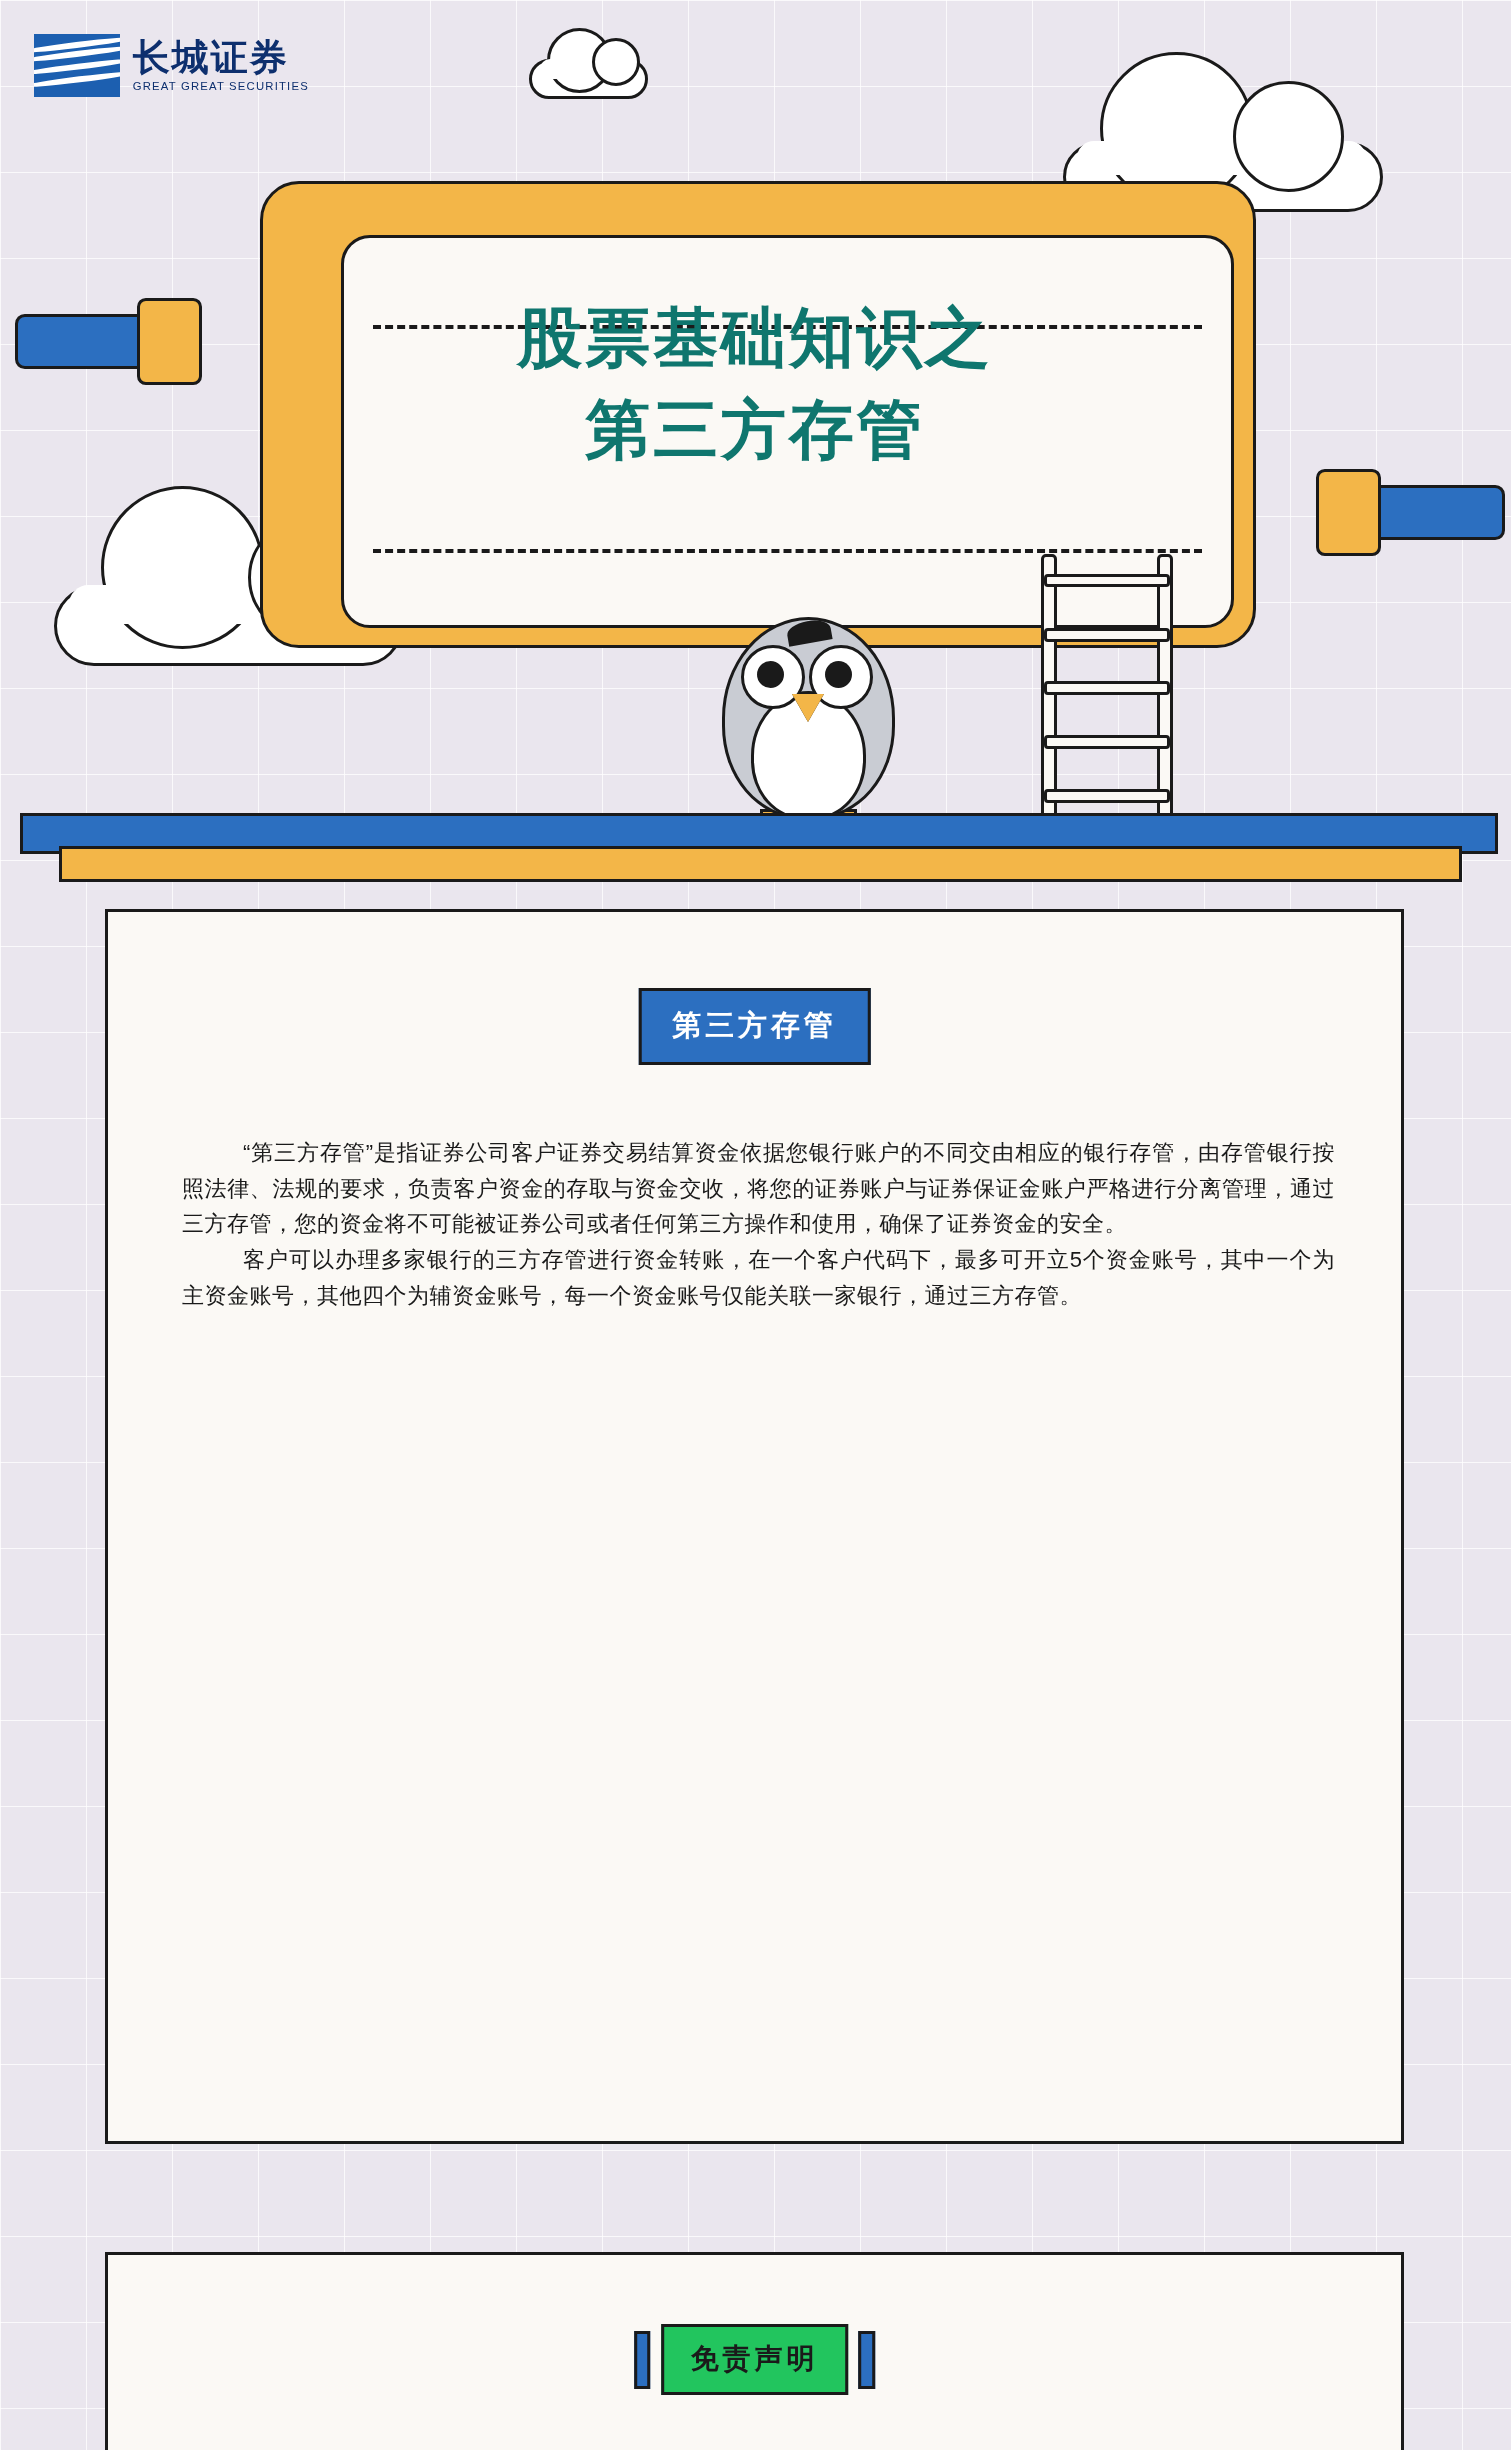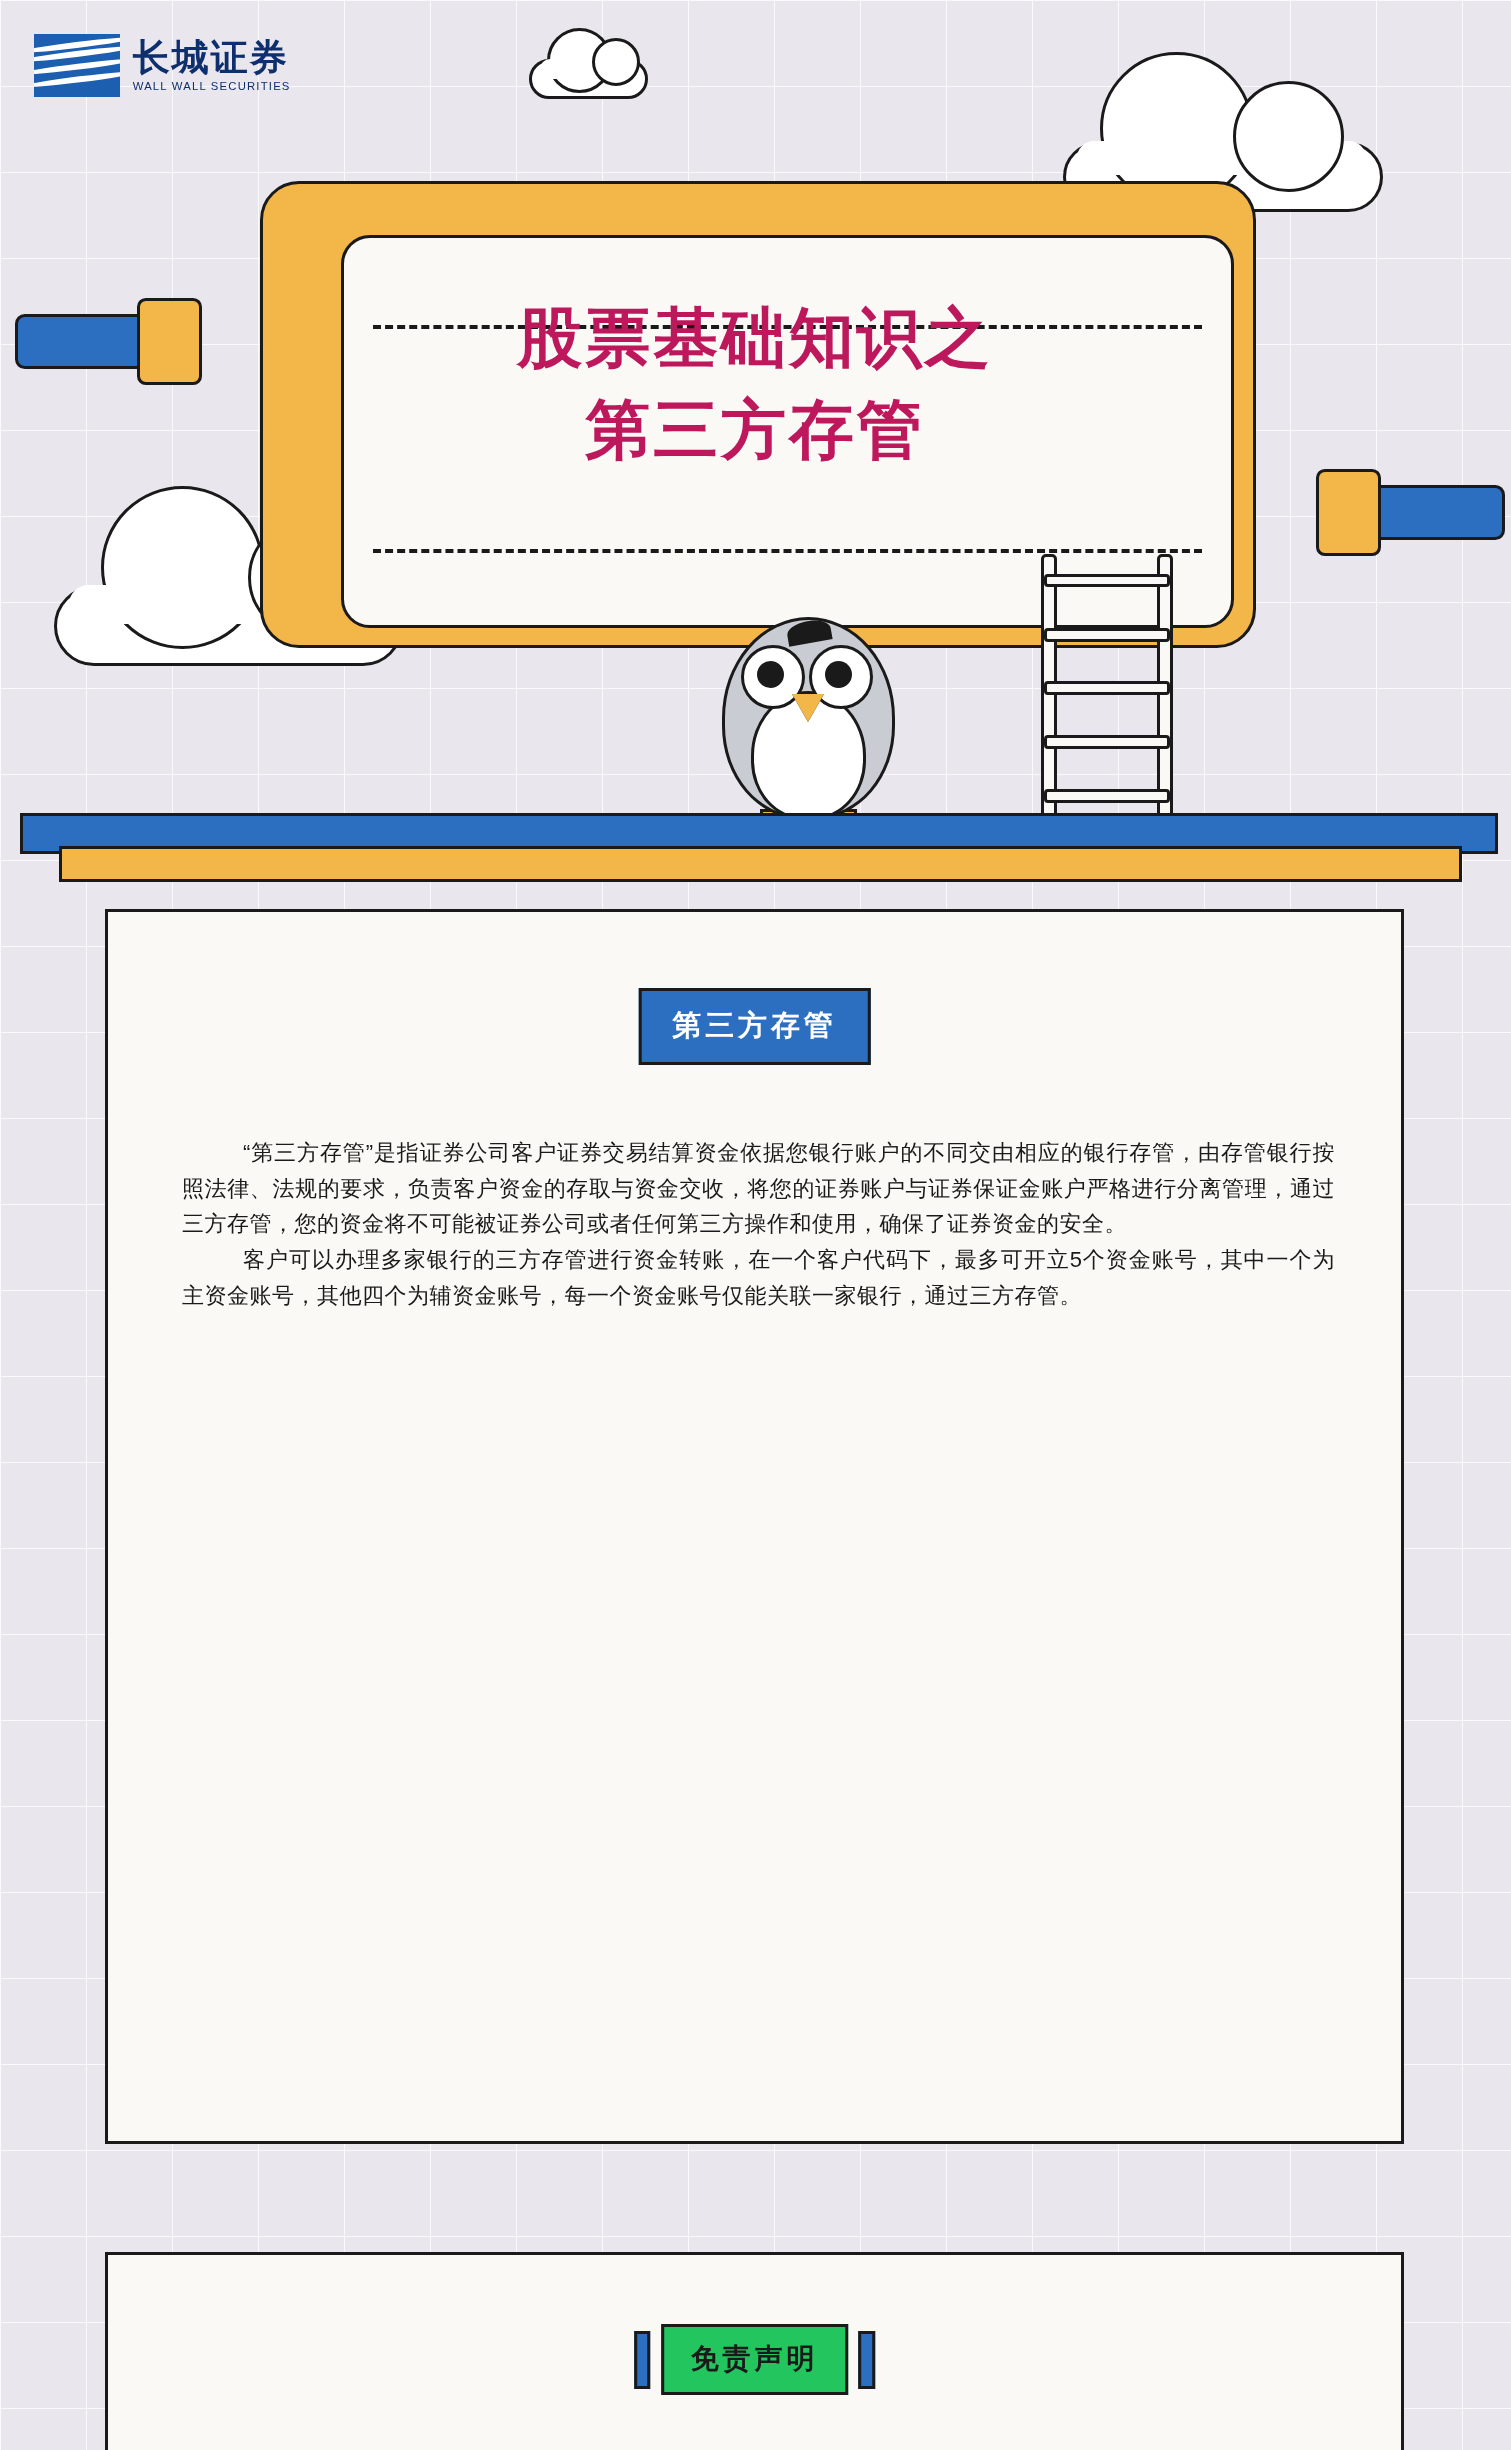--- a/index.html
+++ b/index.html
@@ -180,21 +180,21 @@
   .sign-dash-top { top: 87px; }
   .sign-dash-bottom { bottom: 72px; }
 
   .sign-title {
     position: absolute;
     left: 0; right: 0;
     top: 111px;
     text-align: center;
     font-size: 65px;
     font-weight: bold;
-    color: #be185d;
+    color: #0f766e;
     line-height: 1.42;
     letter-spacing: 2.9px;
     font-family: "Liberation Sans", sans-serif;
   }
 
   
   .bolt {
     position: absolute;
   }
   .bolt-bar {
@@ -416,21 +416,21 @@
 <body>
 
 <div class="grid-bg"></div>
 
 <div class="header">
 
   <div class="logo">
     <div class="logo-mark"></div>
     <div class="logo-text">
       <div class="logo-cn">长城证券</div>
-      <div class="logo-en">WALL WALL SECURITIES</div>
+      <div class="logo-en">GREAT GREAT SECURITIES</div>
     </div>
   </div>
 
   <div class="cloud cloud-small">
       <div class="cloud-inner-mask"></div>
     </div>
   <div class="cloud cloud-big">
       <div class="cloud-inner-mask"></div>
     </div>
   <div class="cloud cloud-left">

